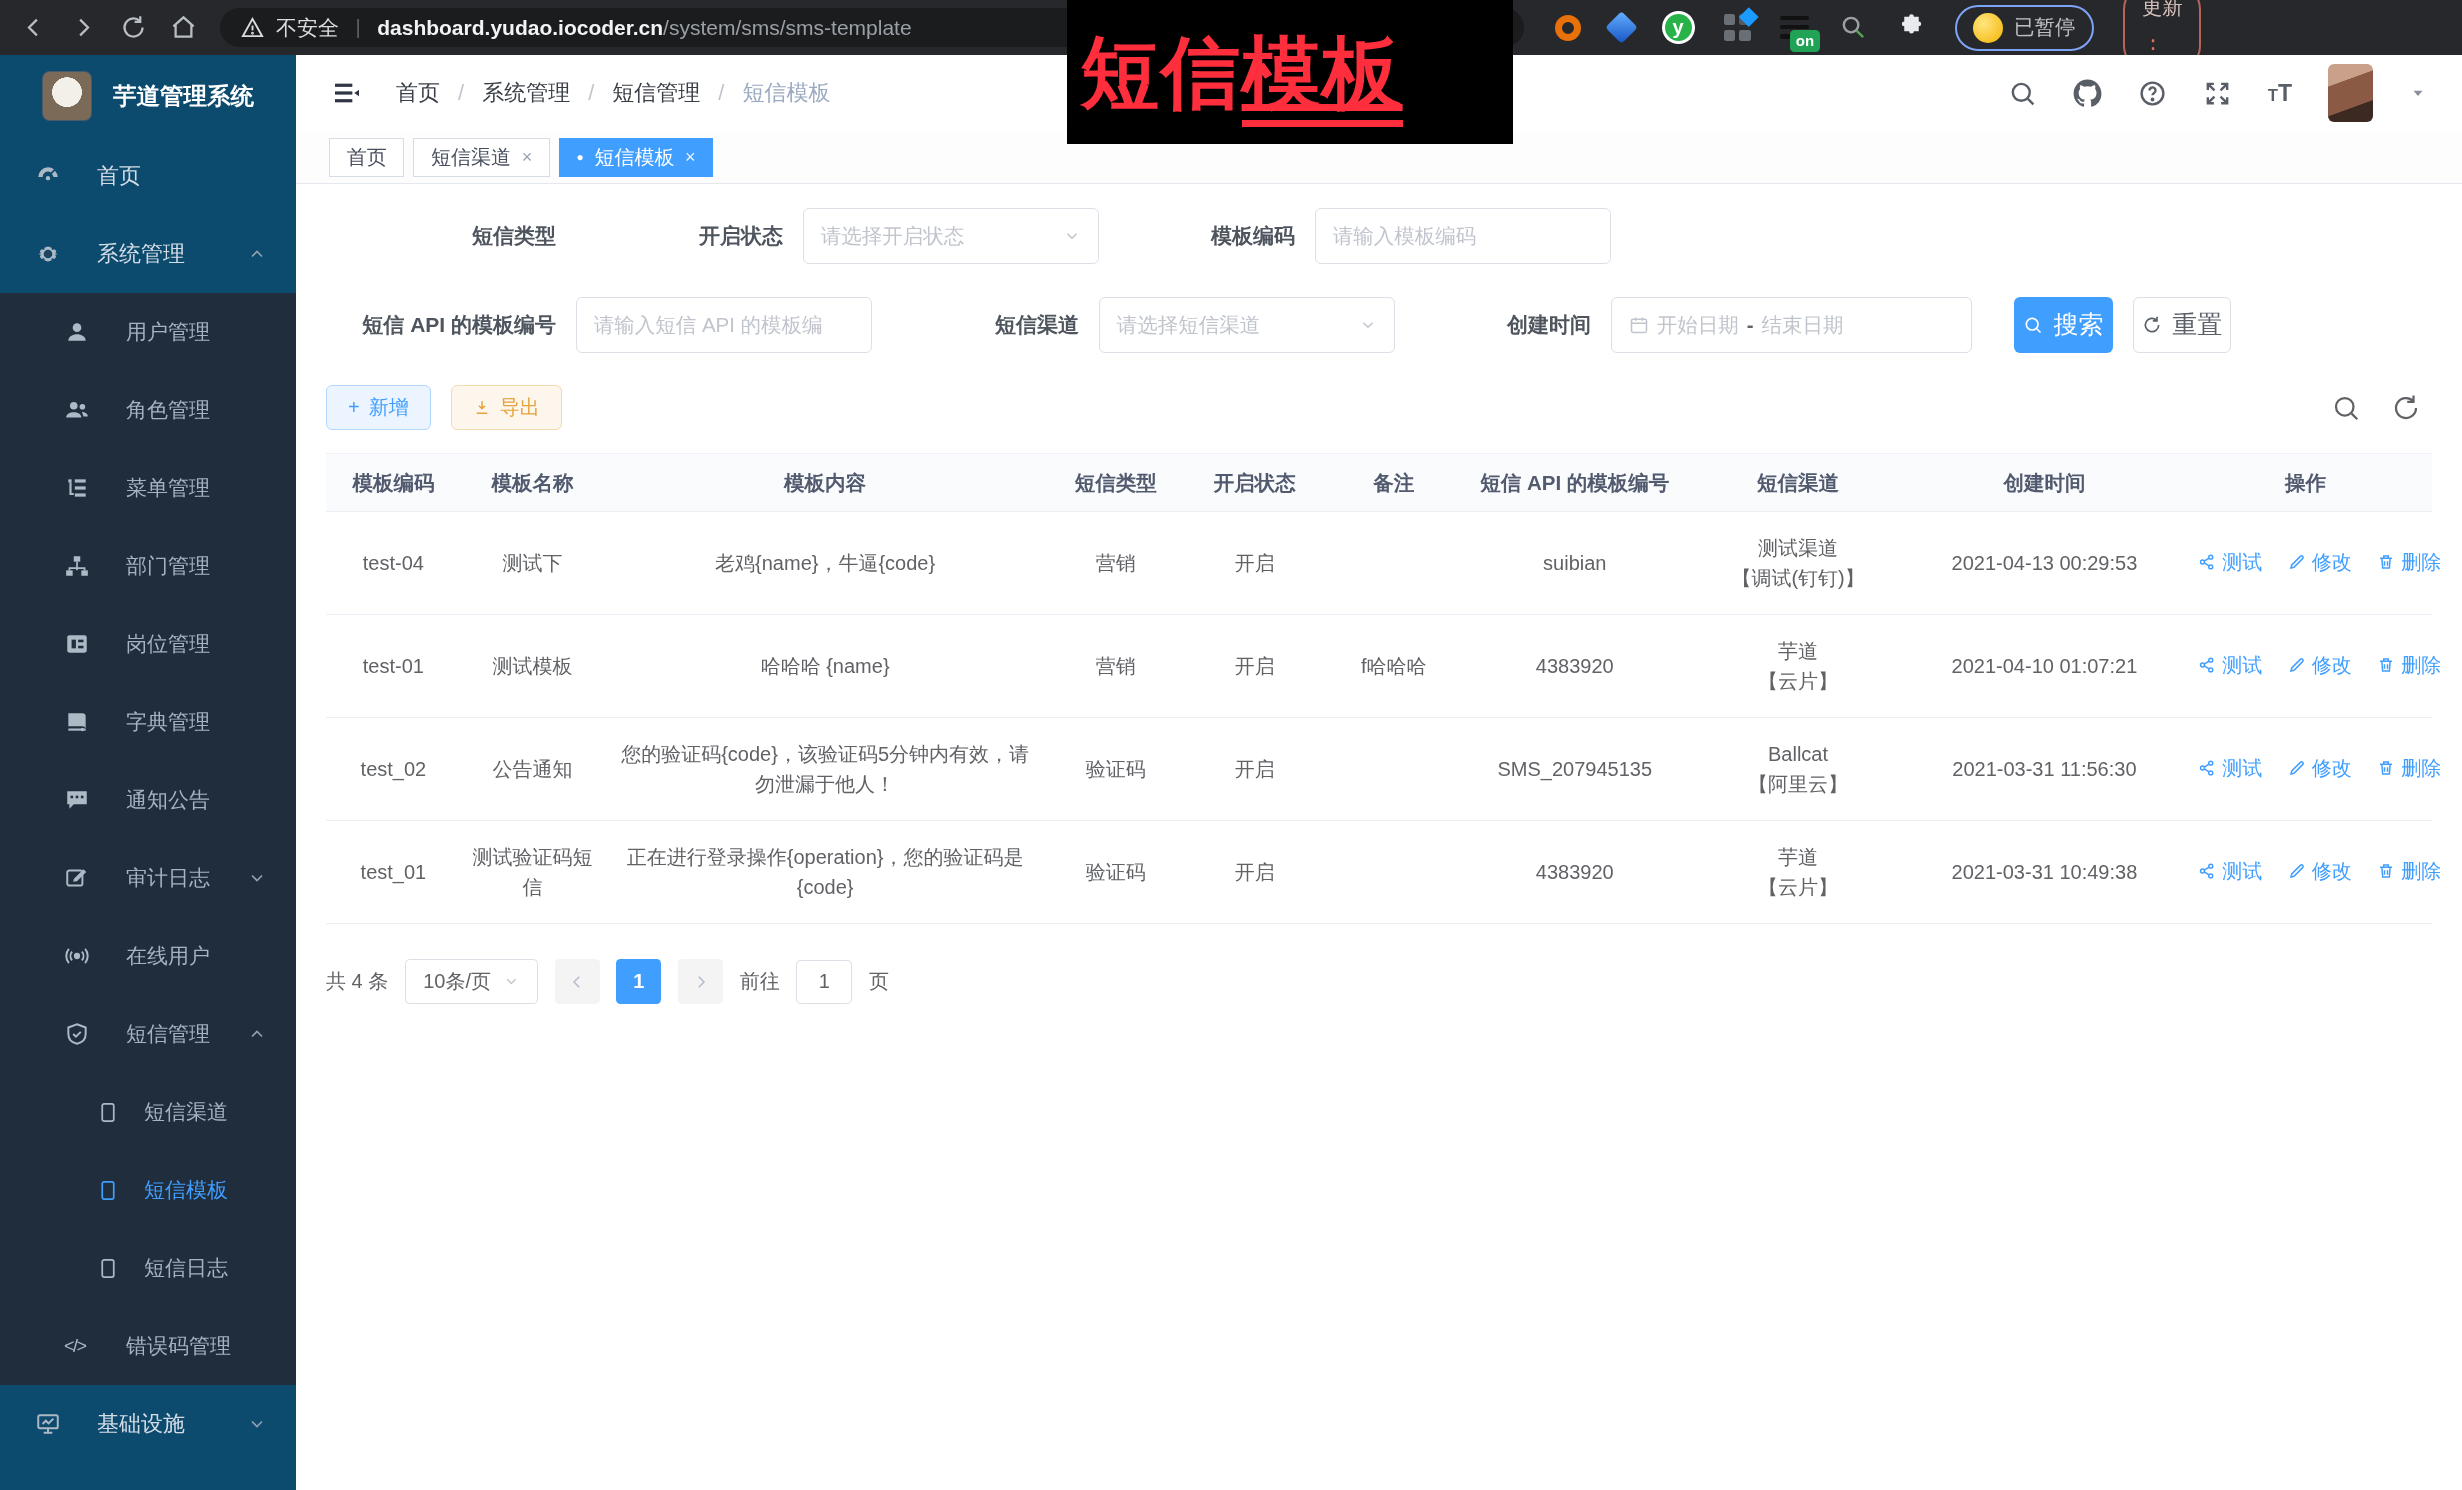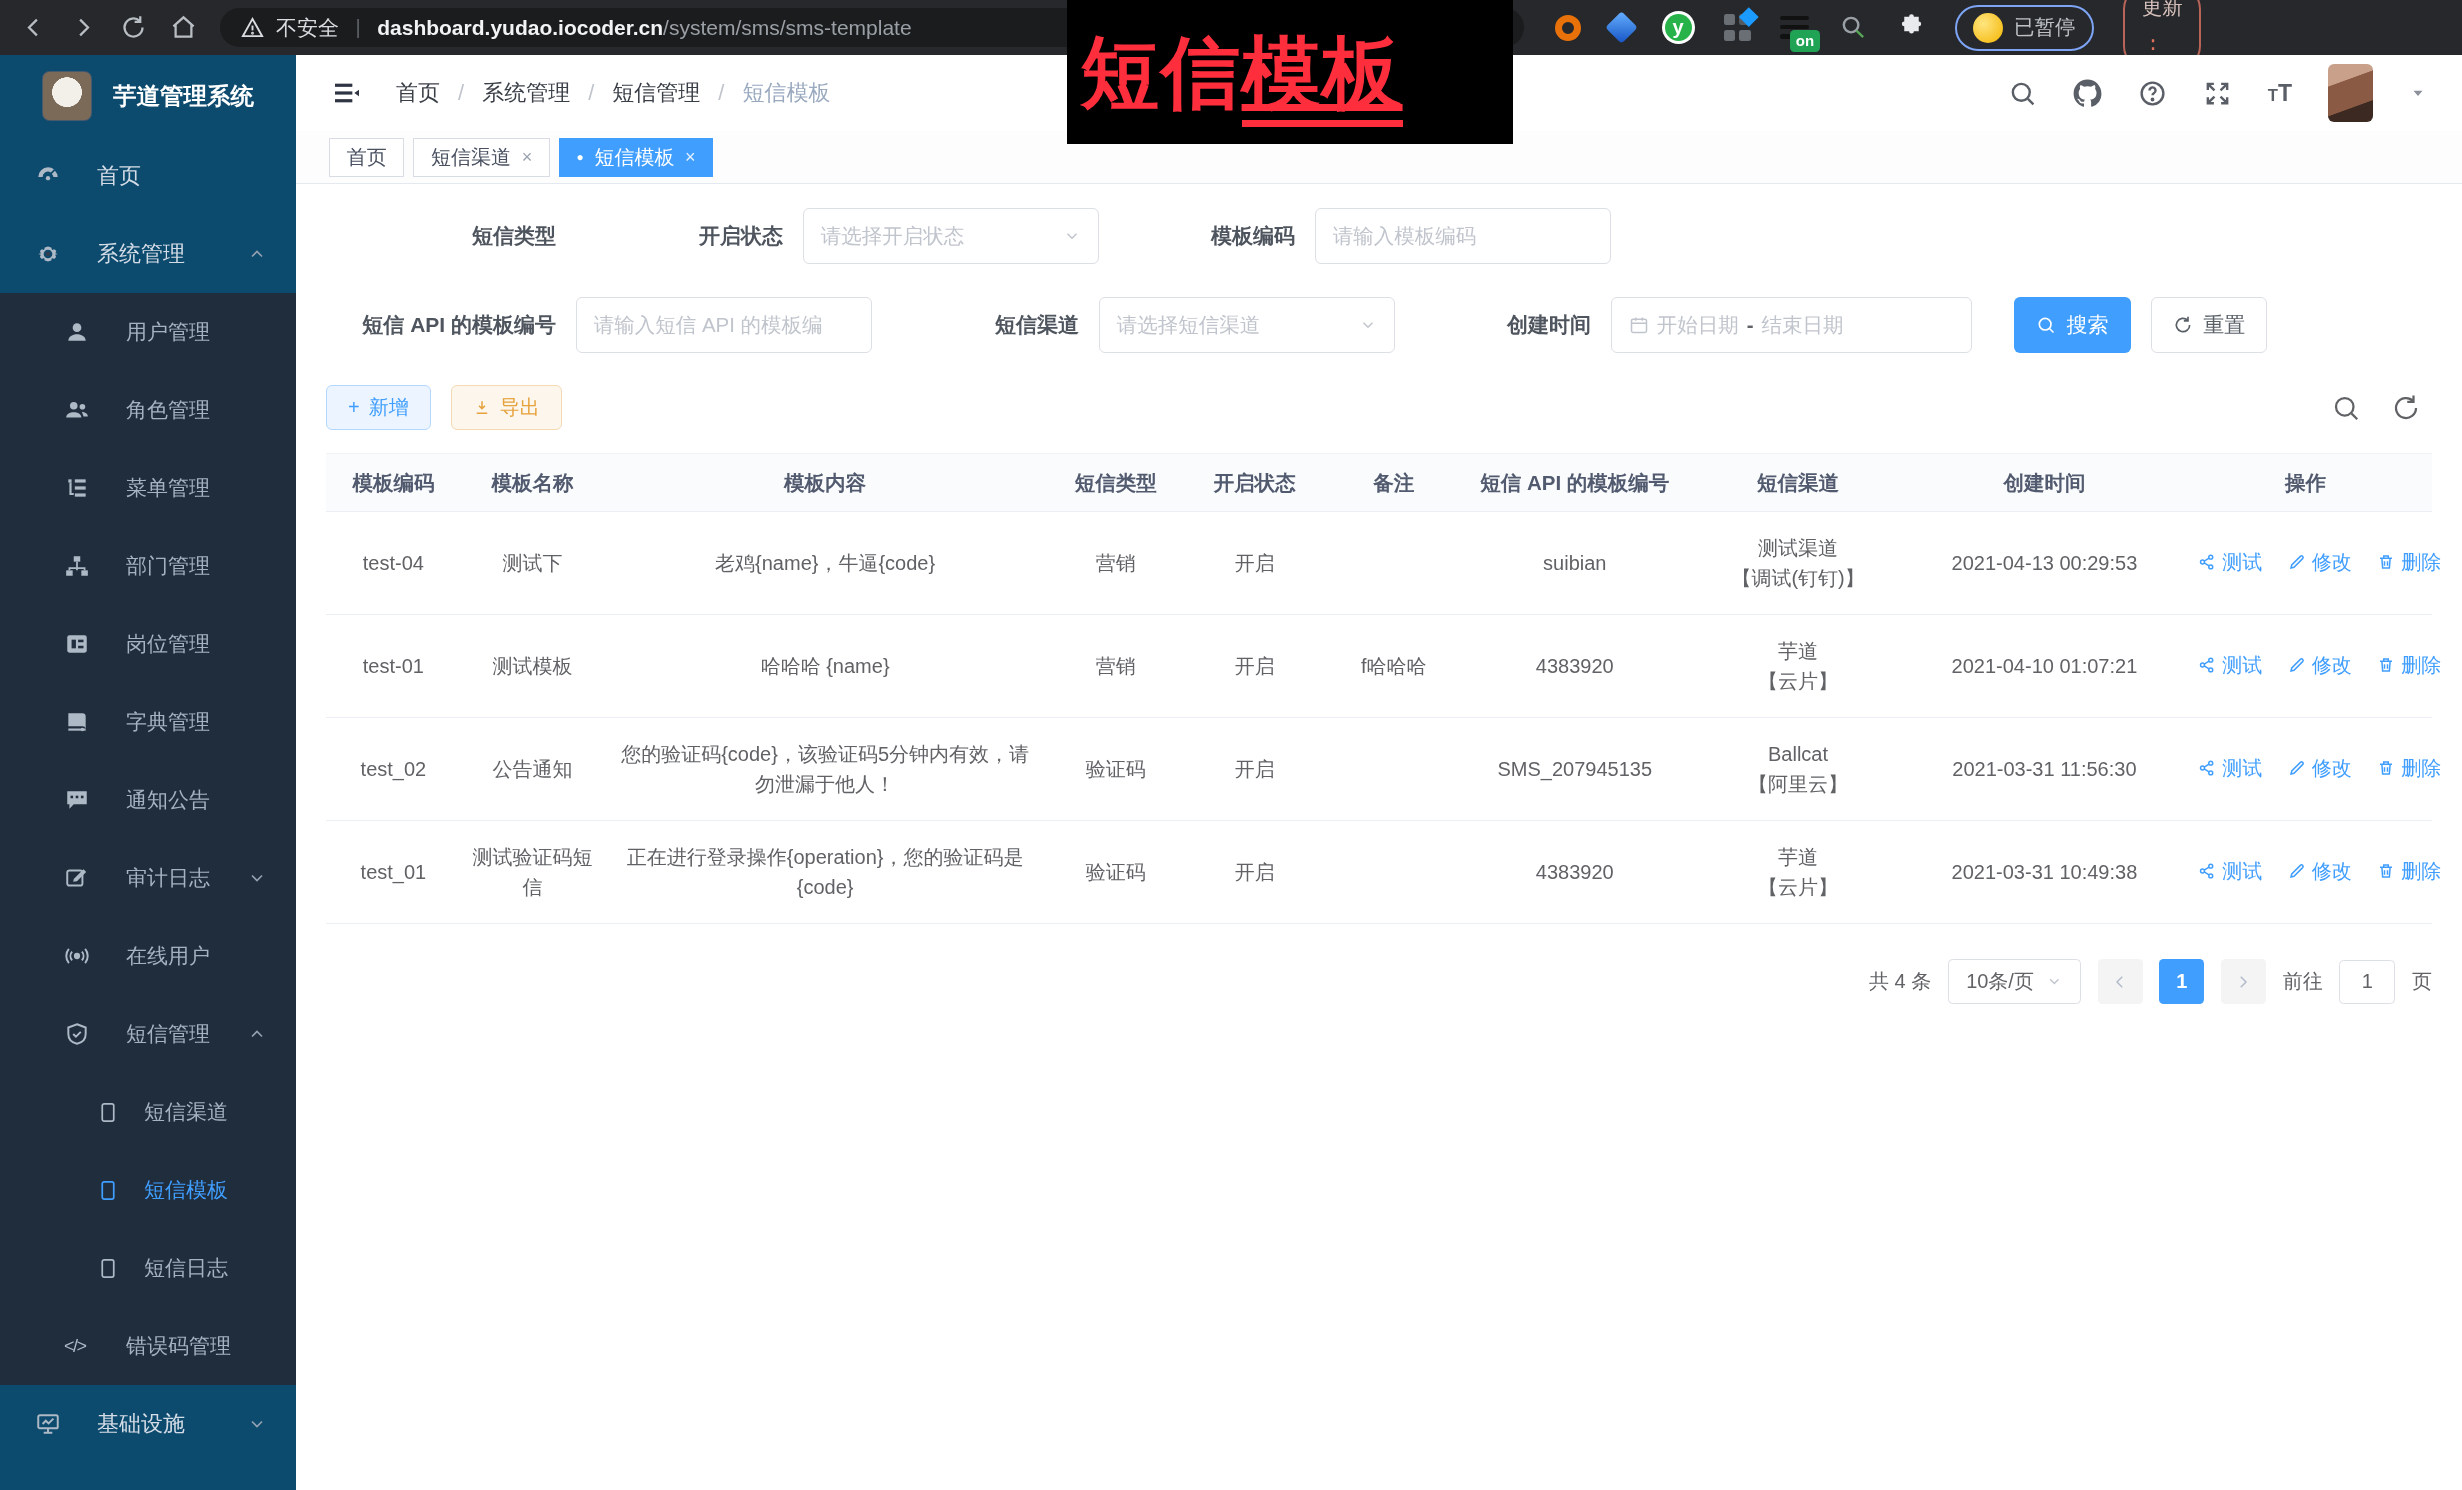--- a/index.html
+++ b/index.html
@@ -91,42 +91,42 @@
   .lw1{width:250px} .lw2{width:182px} .lw3{width:171px}
   .ctl { width:296px; height:56px; border:1.5px solid #dcdfe6; border-radius:6px; background:#fff; display:flex;
     align-items:center; padding:0 16.7px; font-size:20.5px; color:#c0c4cc; }
   .ctl input { border:none; outline:none; width:100%; font-size:20.5px; color:#606266; background:transparent; }
   .ctl input::placeholder { color:#c0c4cc; }
   .ctl .caret { margin-left:auto; color:#c0c4cc; }
   .m60 { margin-left:45px; }
   .daterange { width:361px; gap:8px; }
   .daterange .ph { color:#c0c4cc; }
   .daterange .dash { color:#606266; font-weight:700; }
-  .btn { height:56px; border-radius:6px; font-size:21px; display:flex; align-items:center; gap:10.6px;
-    padding:0 21px; cursor:pointer; border:1.5px solid transparent; }
+  .btn { height:56px; border-radius:6px; font-size:25px; display:flex; align-items:center; gap:10.6px;
+    padding:0 8px; cursor:pointer; border:1.5px solid transparent; }
   .btn.primary { background:#409eff; color:#fff; margin-left:42px; }
   .btn.plain { background:#fff; border-color:#dcdfe6; color:#5a6068; margin-left:20px; }
 
   .toolbar { display:flex; align-items:center; height:45px; margin-bottom:23px; }
   .tbtn { height:45px; border-radius:6px; font-size:20px; display:flex; align-items:center; gap:9px; padding:0 21px; cursor:pointer; }
   .tbtn.add { background:#ecf5ff; border:1.5px solid #b3d8ff; color:#409eff; }
   .tbtn.export { background:#fdf6ec; border:1.5px solid #f5dab1; color:#e6a23c; margin-left:20px; }
   .tool-icons { margin-left:auto; display:flex; align-items:center; gap:30px; margin-right:10.6px; color:#606266; }
   .tool-icons svg { width:30px; height:30px; }
 
   table { width:100%; border-collapse:collapse; table-layout:fixed; }
   th { height:58px; background:#fafbfd; font-size:20.5px; font-weight:600; color:#515a6e;
     border-top:1.5px solid #f0f2f7; border-bottom:1.5px solid #ebeef5; text-align:center; }
   td { font-size:20px; color:#606266; text-align:center; padding:21px 9px; border-bottom:1.5px solid #ebeef5;
     line-height:1.5; word-break:break-word; }
   .ops { white-space:nowrap; }
   .oplink { display:inline-flex; align-items:center; gap:6px; color:#409eff; cursor:pointer; margin:0 10px; }
   .oplink svg { width:18px; height:18px; }
 
-  .pager { display:flex; align-items:center; justify-content:flex-end; gap:16.7px; margin-top:35px; font-size:20px; color:#606266; }
+  .pager { display:flex; align-items:center; gap:16.7px; margin-top:35px; font-size:20px; color:#606266; }
   .psel { width:133px; height:45px; border:1.5px solid #dcdfe6; border-radius:4.5px; display:flex; align-items:center;
     justify-content:center; gap:12px; color:#606266; }
   .pbtn { width:45px; height:45px; border-radius:4.5px; background:#f4f4f5; color:#b4bccc; display:flex;
     align-items:center; justify-content:center; }
   .pnum { width:45px; height:45px; border-radius:4.5px; background:#409eff; color:#fff; display:flex;
     align-items:center; justify-content:center; font-weight:600; }
   .goto-input { width:56px; height:44px; border:1.5px solid #dcdfe6; border-radius:4.5px; text-align:center;
     font-size:20px; color:#606266; outline:none; }
 
   

